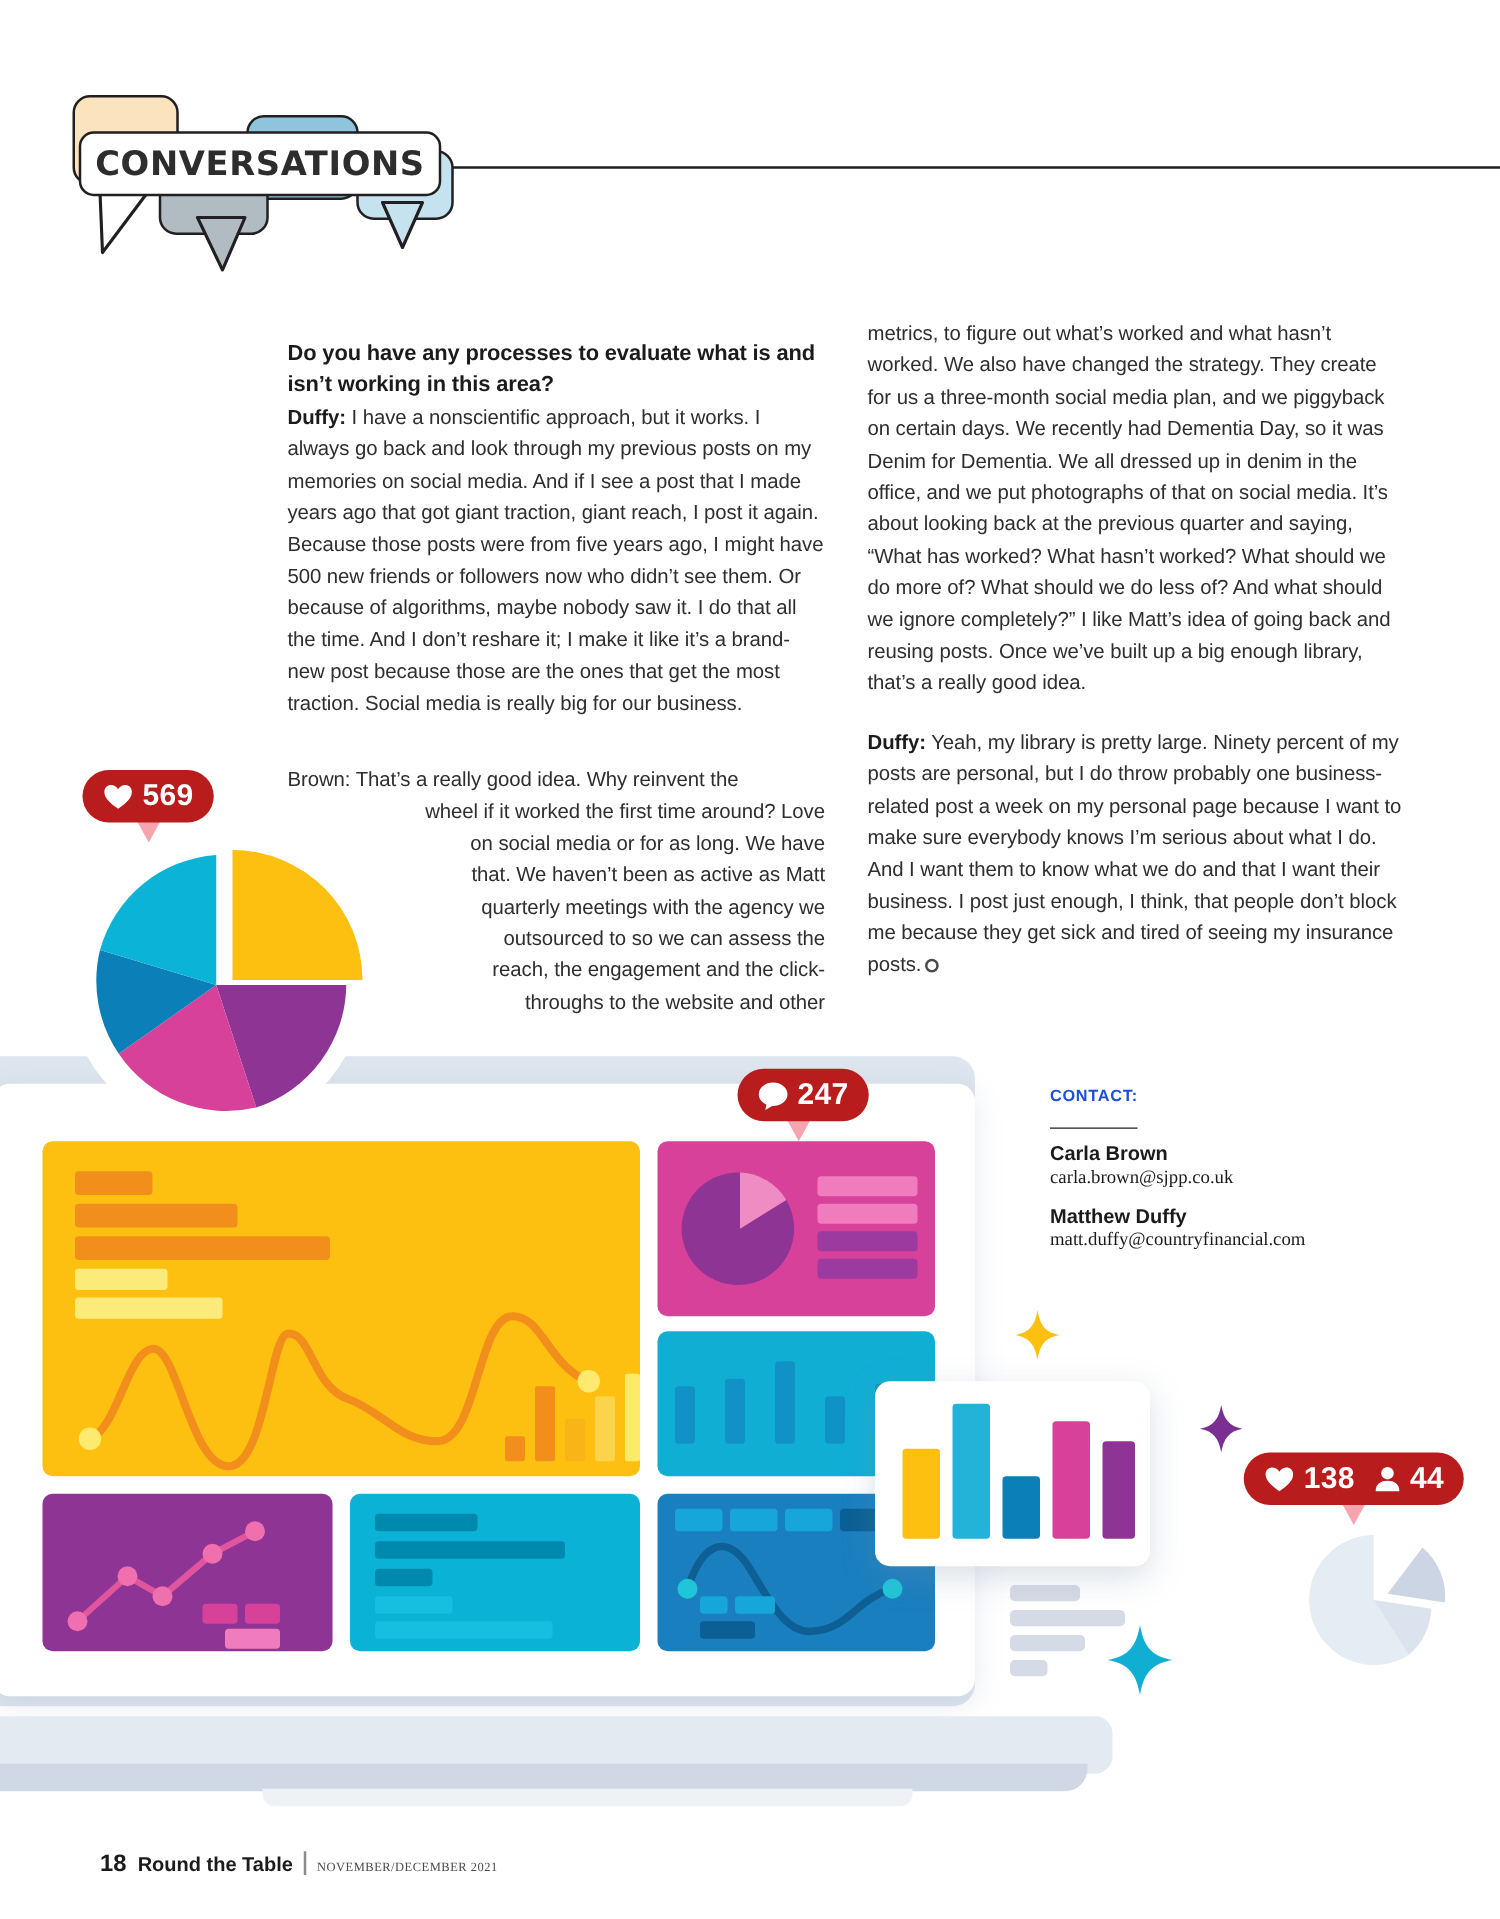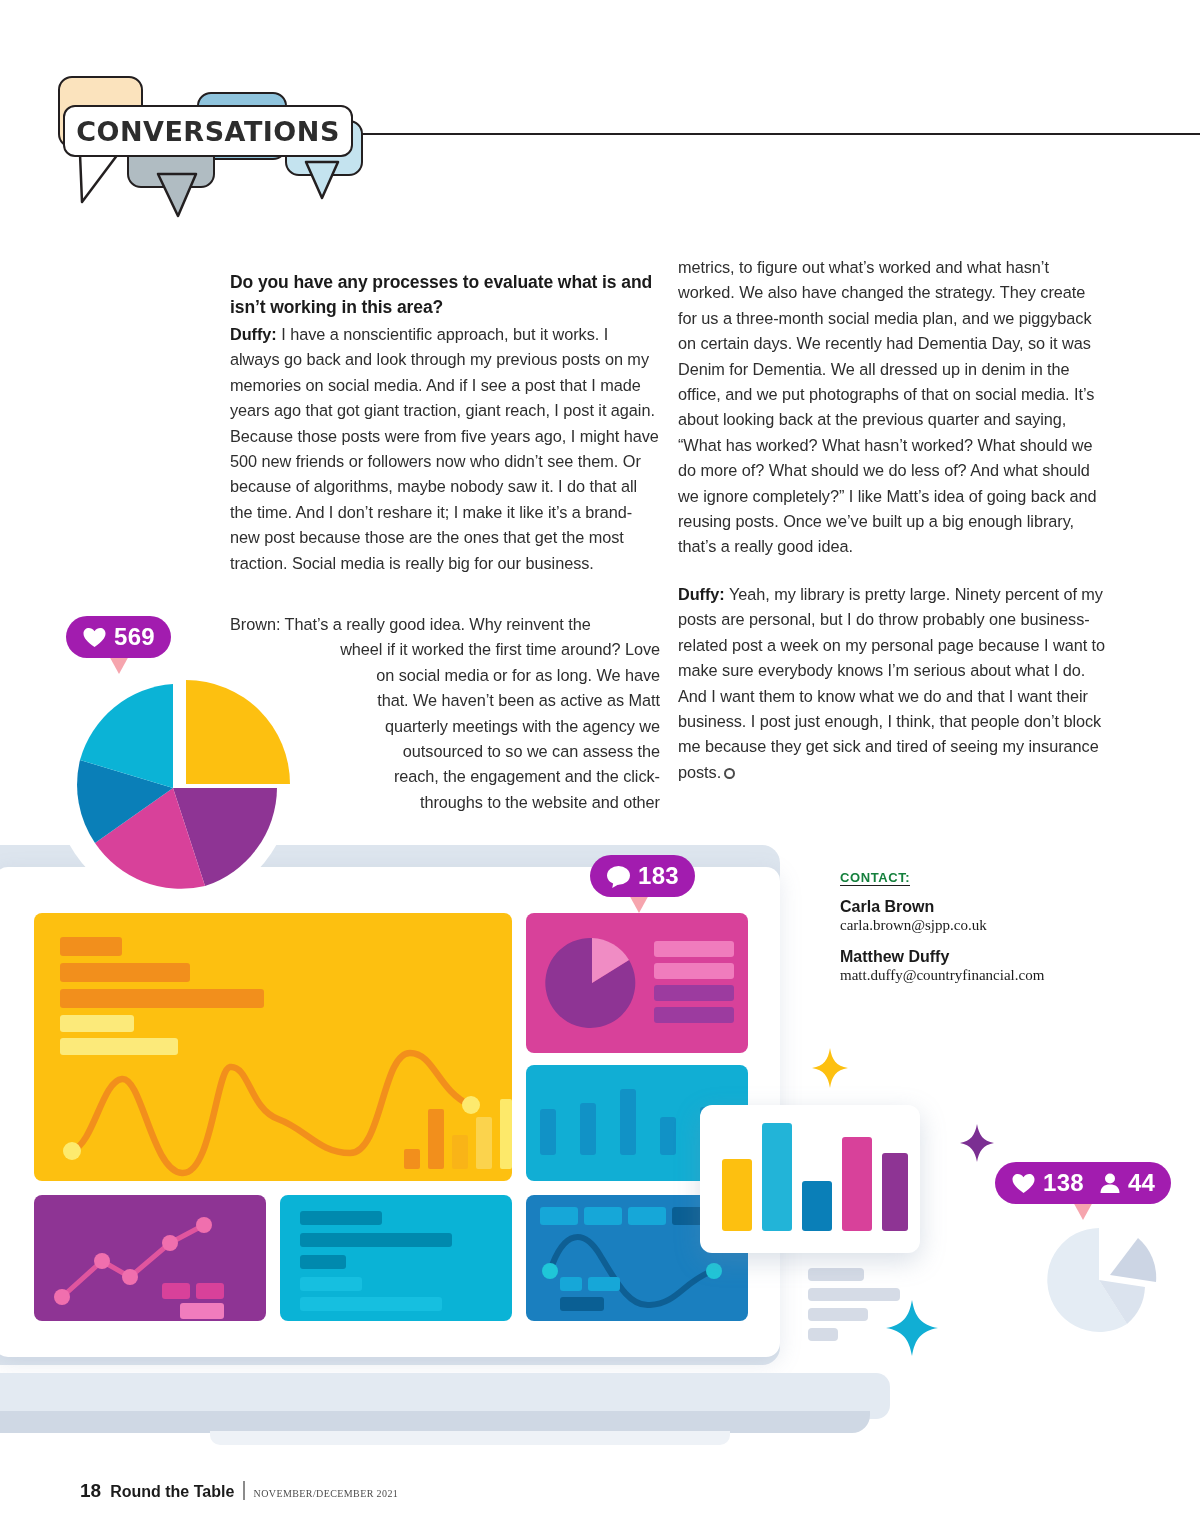--- a/index.html
+++ b/index.html
@@ -32,21 +32,21 @@
   }
   .title-bubble span {
     font-size:27px; font-weight:700; letter-spacing:0.5px; color:#2d2d2d;
     font-family:"DejaVu Sans", sans-serif;
   }
   .title-tail { position:absolute; left:76px; top:152px; z-index:5; }
 
   
   .col { position:absolute; width:430px; }
   .col-left  { left:230px; top:255px; }
-  .col-right { left:678px; top:255px; }
+  .col-right { left:694px; top:255px; }
 
   .q-head {
     font-size:17.5px; line-height:25px; font-weight:700; color:#1b1b1b;
     margin:15px 0 2px 0; letter-spacing:-0.1px;
   }
   .body-p {
     font-size:16.3px; line-height:25.4px; color:#2e2e2e; margin:0;
     letter-spacing:-0.05px;
   }
   .body-p + .body-p { margin-top:22px; }
@@ -56,41 +56,41 @@
 
   
   .brown-wrap { position:absolute; left:230px; top:612px; width:430px; }
   .brown-wrap .body-p { text-align:right; }
   .brown-wrap .body-p .ln { display:block; }
   .brown-wrap .ln.l1 { text-align:left; }
 
   
   .contact { position:absolute; left:840px; top:868px; width:300px; z-index:30; }
   .contact-label {
-    font-size:13px; font-weight:700; letter-spacing:0.6px; color:#15803d;
-    border-bottom:1.3px solid #1b1b1b; display:inline-block; padding-bottom:0;
+    font-size:13px; font-weight:700; letter-spacing:0.6px; color:#1d4ed8;
+    border-bottom:1.3px solid #1b1b1b; display:inline-block; padding-bottom:18px;
     font-family:"Liberation Sans", sans-serif;
   }
   .contact-name { font-size:16px; font-weight:700; color:#1b1b1b; margin-top:12px; }
   .contact-mail { font-size:15px; color:#1b1b1b; font-family:"Liberation Serif", serif; margin-top:1px; }
   .contact-grp2 { margin-top:14px; }
 
   
   .footer { position:absolute; left:80px; top:1478px; display:flex; align-items:baseline; gap:9px; z-index:40; }
   .f-page { font-size:19px; font-weight:700; color:#1b1b1b; }
   .f-title { font-size:16px; font-weight:700; color:#1b1b1b; }
   .f-sep { width:1.3px; height:19px; background:#8b8b8b; display:inline-block; transform:translateY(3px); }
   .f-date { font-size:10px; letter-spacing:0.4px; color:#4c4c4c; font-family:"Liberation Serif", serif; }
 
   
   .pie-wrap { position:absolute; left:55px; top:640px; width:250px; height:268px; z-index:14; }
 
   
   .badge {
-    position:absolute; background:#a21caf; border-radius:26px;
+    position:absolute; background:#b91c1c; border-radius:26px;
     display:flex; align-items:center; gap:7px; padding:0 16px; height:42px; z-index:40;
     color:#ffffff; font-weight:700;
   }
   .badge .num { font-size:24px; letter-spacing:0.3px; }
   .badge-tail { position:absolute; width:0; height:0;
     border-left:11px solid transparent; border-right:11px solid transparent;
     border-top:20px solid #f6a5ae; z-index:39; }
   .badge-569 { left:66px; top:616px; }
   .badge-569-tail { left:108px; top:654px; }
   .badge-247 { left:590px; top:855px; }
@@ -316,21 +316,21 @@
   </div>
 
   <div class="badge-tail badge-247-tail"></div>
   <div class="badge badge-247">
     <span class="ico-comment">
       <svg width="25" height="23" viewBox="0 0 24 22">
           <ellipse cx="12" cy="10" rx="11" ry="9" fill="#ffffff"></ellipse>
           <path d="M7 17 L6 22 L13 18 Z" fill="#ffffff"></path>
         </svg>
     </span>
-    <span class="num">183</span>
+    <span class="num">247</span>
   </div>
 
   <div class="float-card">
     <div class="fb" style="left:22px;width:30px;height:72px;background:#fdc010;"></div>
     <div class="fb" style="left:62px;width:30px;height:108px;background:#22b4d8;"></div>
     <div class="fb" style="left:102px;width:30px;height:50px;background:#0a7fb8;"></div>
     <div class="fb" style="left:142px;width:30px;height:94px;background:#d8419a;"></div>
     <div class="fb" style="left:182px;width:26px;height:78px;background:#8e3494;"></div>
   </div>
 

